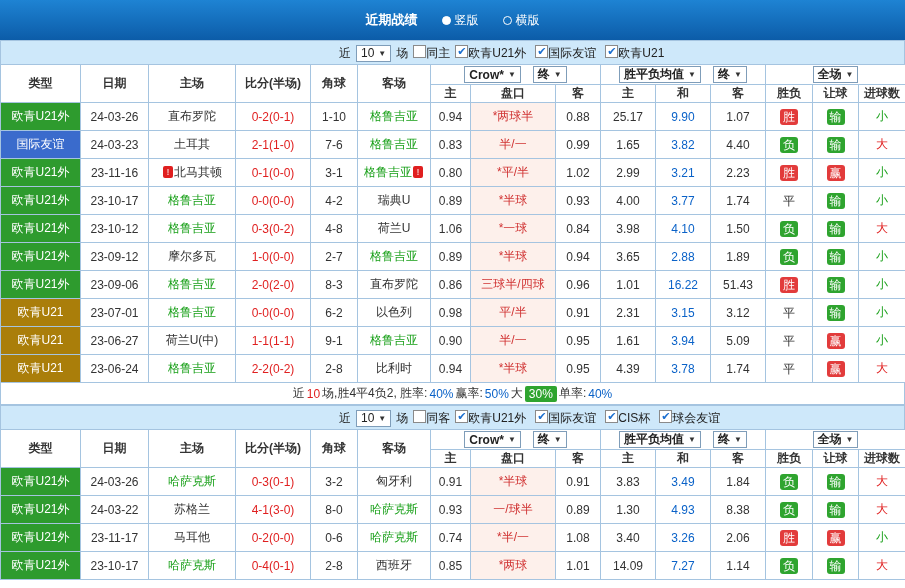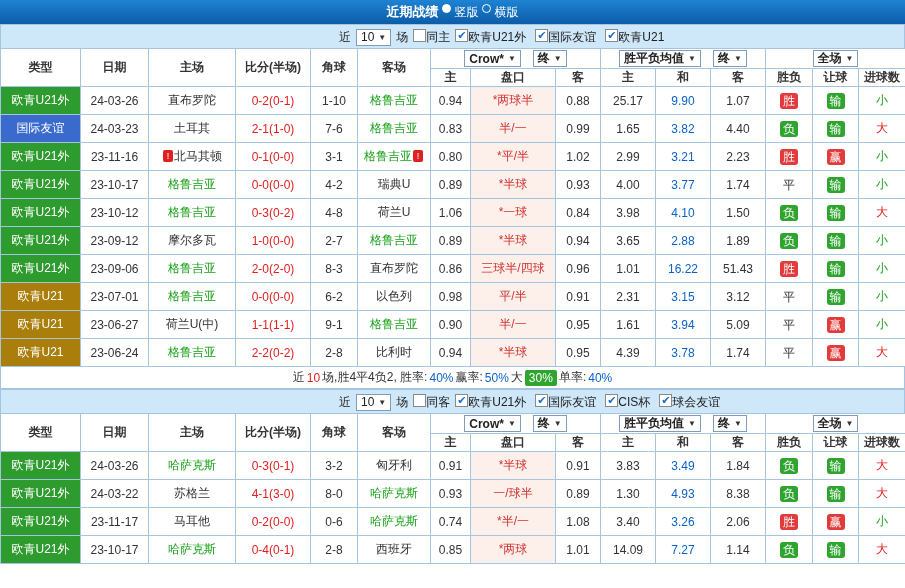--- a/index.html
+++ b/index.html
@@ -1,24 +1,24 @@
 <!DOCTYPE html>
 <html><head>
 <meta charset="utf-8">
 <style>
   *{box-sizing:border-box;margin:0;padding:0}
   html,body{width:905px;height:588px;overflow:hidden;background:#fff;
     font-family:"Liberation Sans","DejaVu Sans",sans-serif;font-size:12px;color:#333}
   .page{width:905px;height:588px;overflow:hidden}
 
   
-  .topbar{height:24px;background:linear-gradient(#1e83d3,#0c5ca8);display:flex;
-    align-items:center;justify-content:center;gap:3px;color:#fff}
+  .topbar{height:40px;background:linear-gradient(#1e83d3,#0c5ca8);display:flex;
+    align-items:center;justify-content:center;gap:24px;color:#fff}
   .topbar-title{font-weight:bold;font-size:13px}
-  .radio{display:inline-flex;align-items:flex-start;gap:4px;cursor:pointer}
+  .radio{display:inline-flex;align-items:center;gap:4px;cursor:pointer}
   .radio-dot{width:9px;height:9px;border-radius:50%;border:1.5px solid #fff;display:inline-block}
   .radio-dot.checked{background:#fff}
 
   
   .section-head{background:#cee8fa;border:1px solid #a5c4e0;border-bottom:none;padding:2px 8px 1px}
   .team-row{height:18px;display:flex;align-items:center}
   .team-name{color:#0359ad;font-weight:bold;font-size:13px;cursor:pointer}
   .filter-row{height:20px;display:flex;align-items:center;gap:5px;padding-left:330px;color:#222;white-space:nowrap}
   .leagues{display:inline-flex;gap:9px;align-items:center}
   .league{display:inline-flex;align-items:flex-start;gap:0;cursor:pointer}

